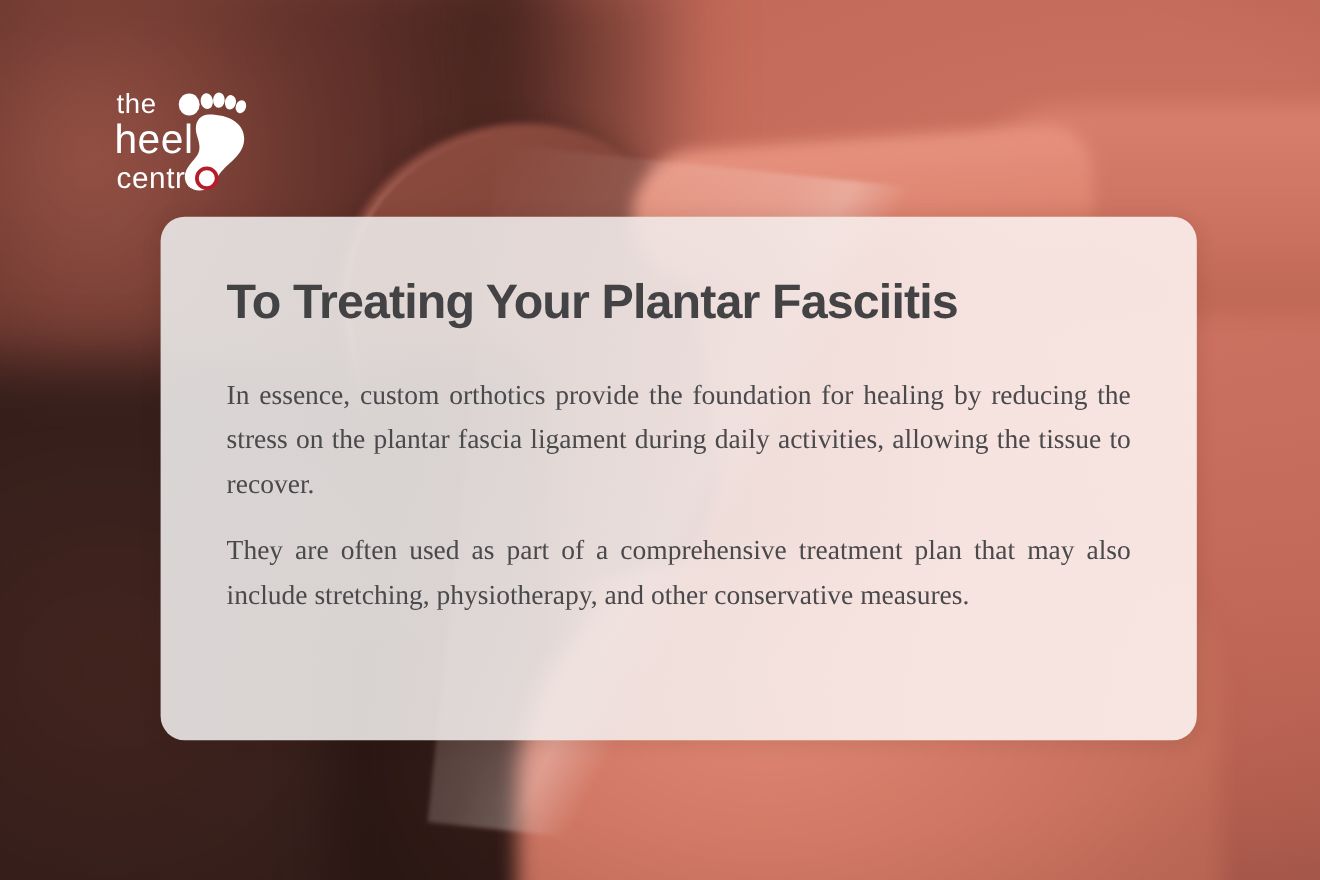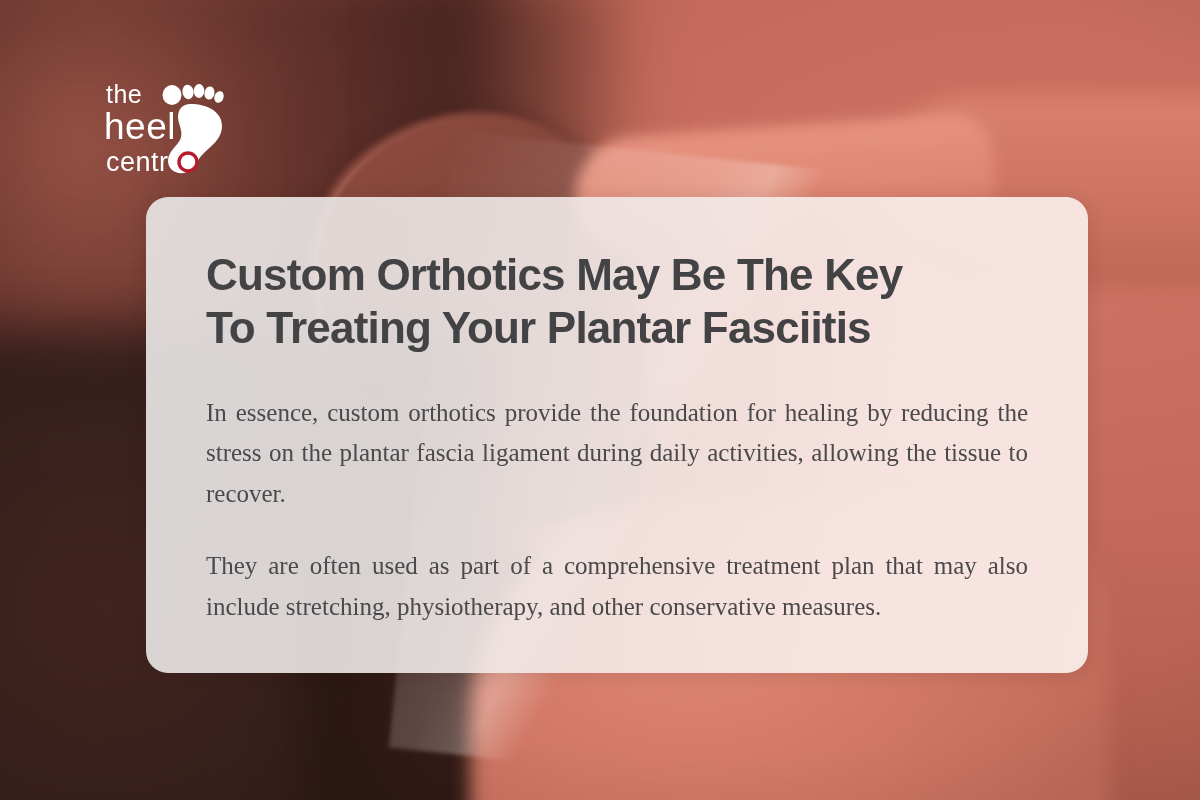--- a/index.html
+++ b/index.html
@@ -192,21 +192,21 @@
   .body-copy {
     margin: 38px 0 0 0;
     font-family: Liberation Serif, serif;
     font-size: 25px;
     line-height: 1.62;
     color: #4a494c;
     text-align: justify;
     max-width: 850px;
   }
   .body-copy + .body-copy {
-    margin-top: 32px;
+    margin-top: 20px;
   }
 </style>
 </head>
 <body>
 
 <div id="stage">
 
   <div class="bg-layer">
     <div class="bg-base"></div>
     <div class="bg-dark-left"></div>
@@ -251,21 +251,20 @@
                  C74 33 79 28 86 28 Z" fill="#ffffff"></path>
 
         <circle cx="84" cy="86" r="9" fill="none" stroke="#b71c2b" stroke-width="3.4"></circle>
       </g>
     </svg>
   </div>
 
   <div class="card">
     <div class="card-inner">
       <h1 class="headline">
-        <span class="hl-line">Custom Orthotics May Be The Key</span>
         <span class="hl-line">To Treating Your Plantar Fasciitis</span>
       </h1>
 
       <p class="body-copy">In essence, custom orthotics provide the foundation for healing by reducing the stress on the plantar fascia ligament during daily activities, allowing the tissue to recover.</p>
 
       <p class="body-copy">They are often used as part of a comprehensive treatment plan that may also include stretching, physiotherapy, and other conservative measures.</p>
     </div>
   </div>
 
 </div>

